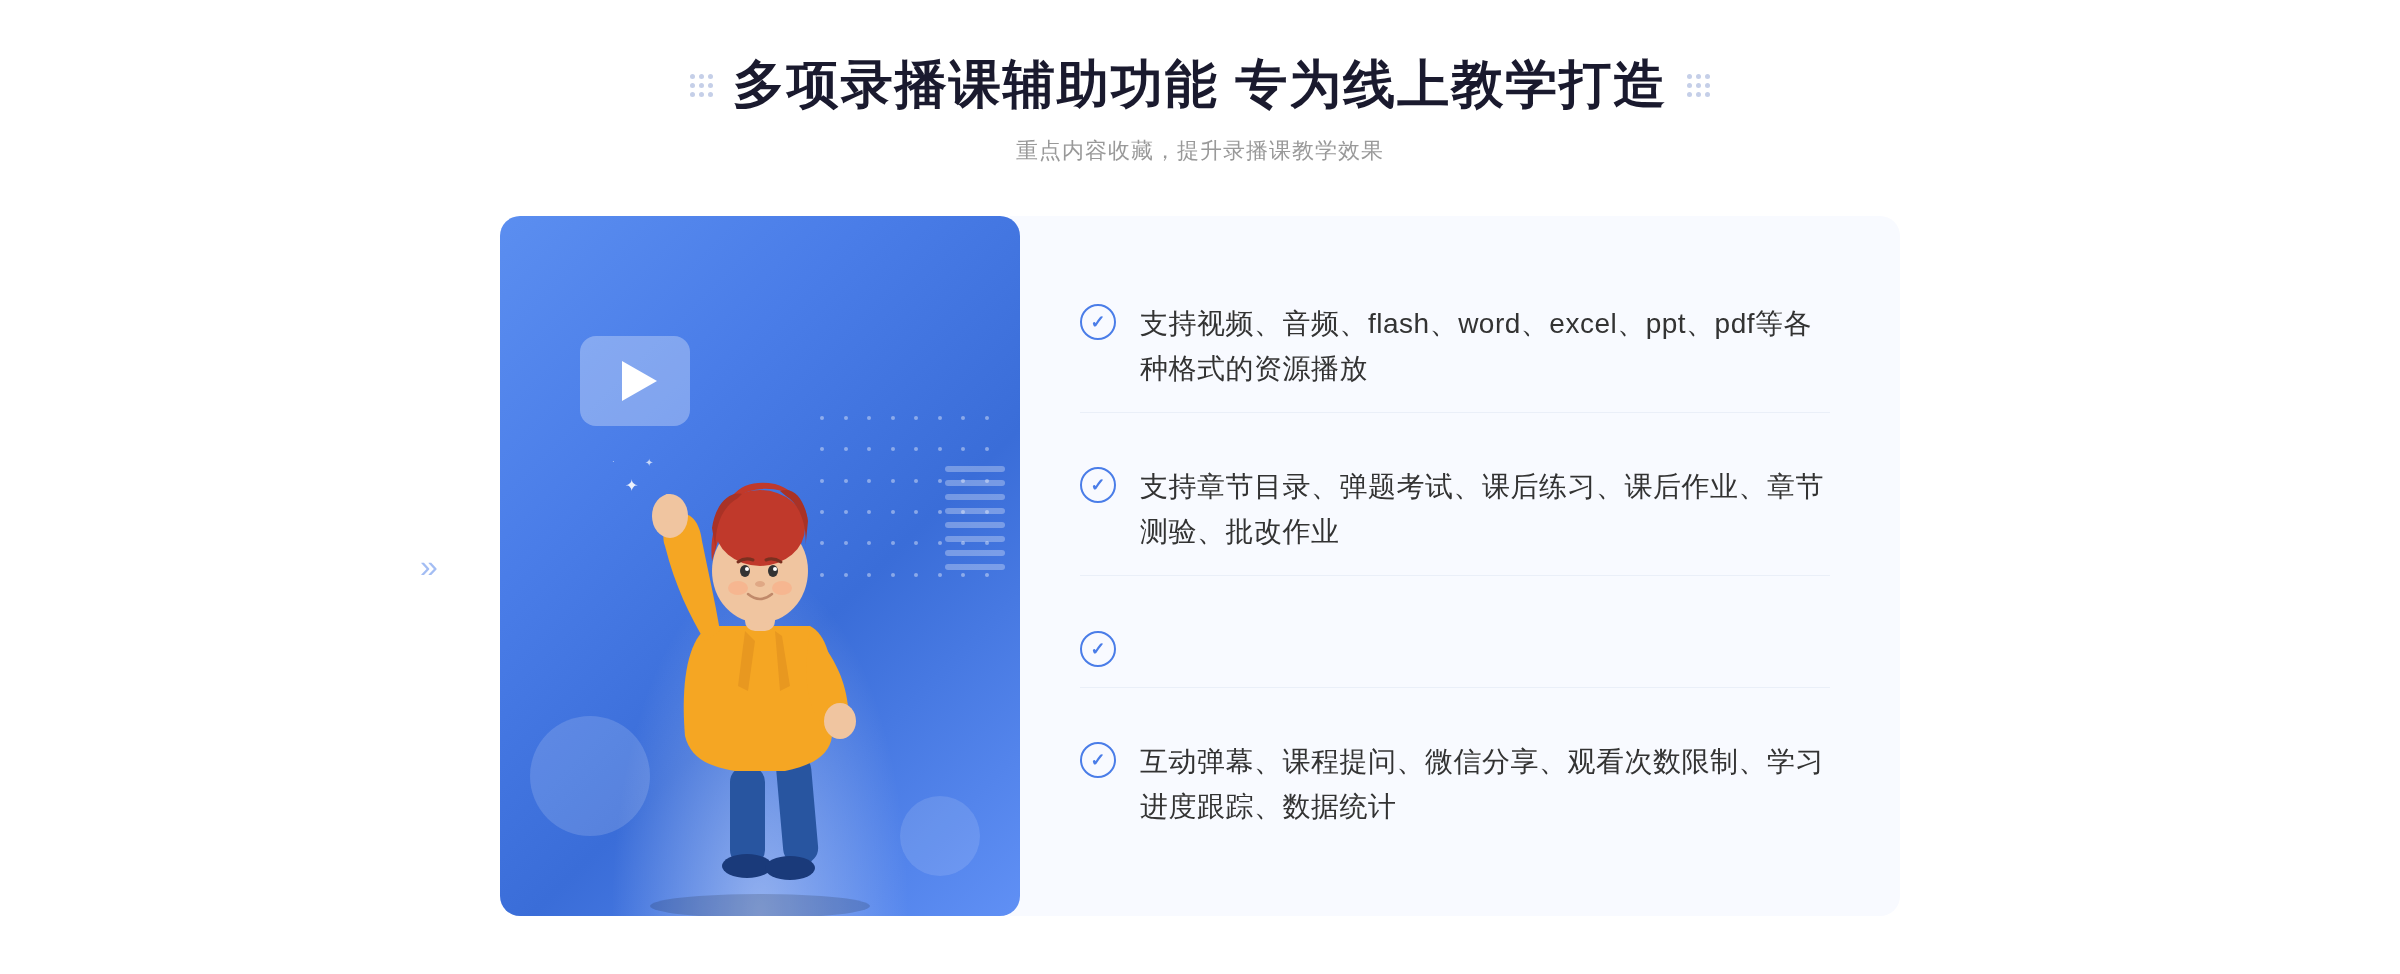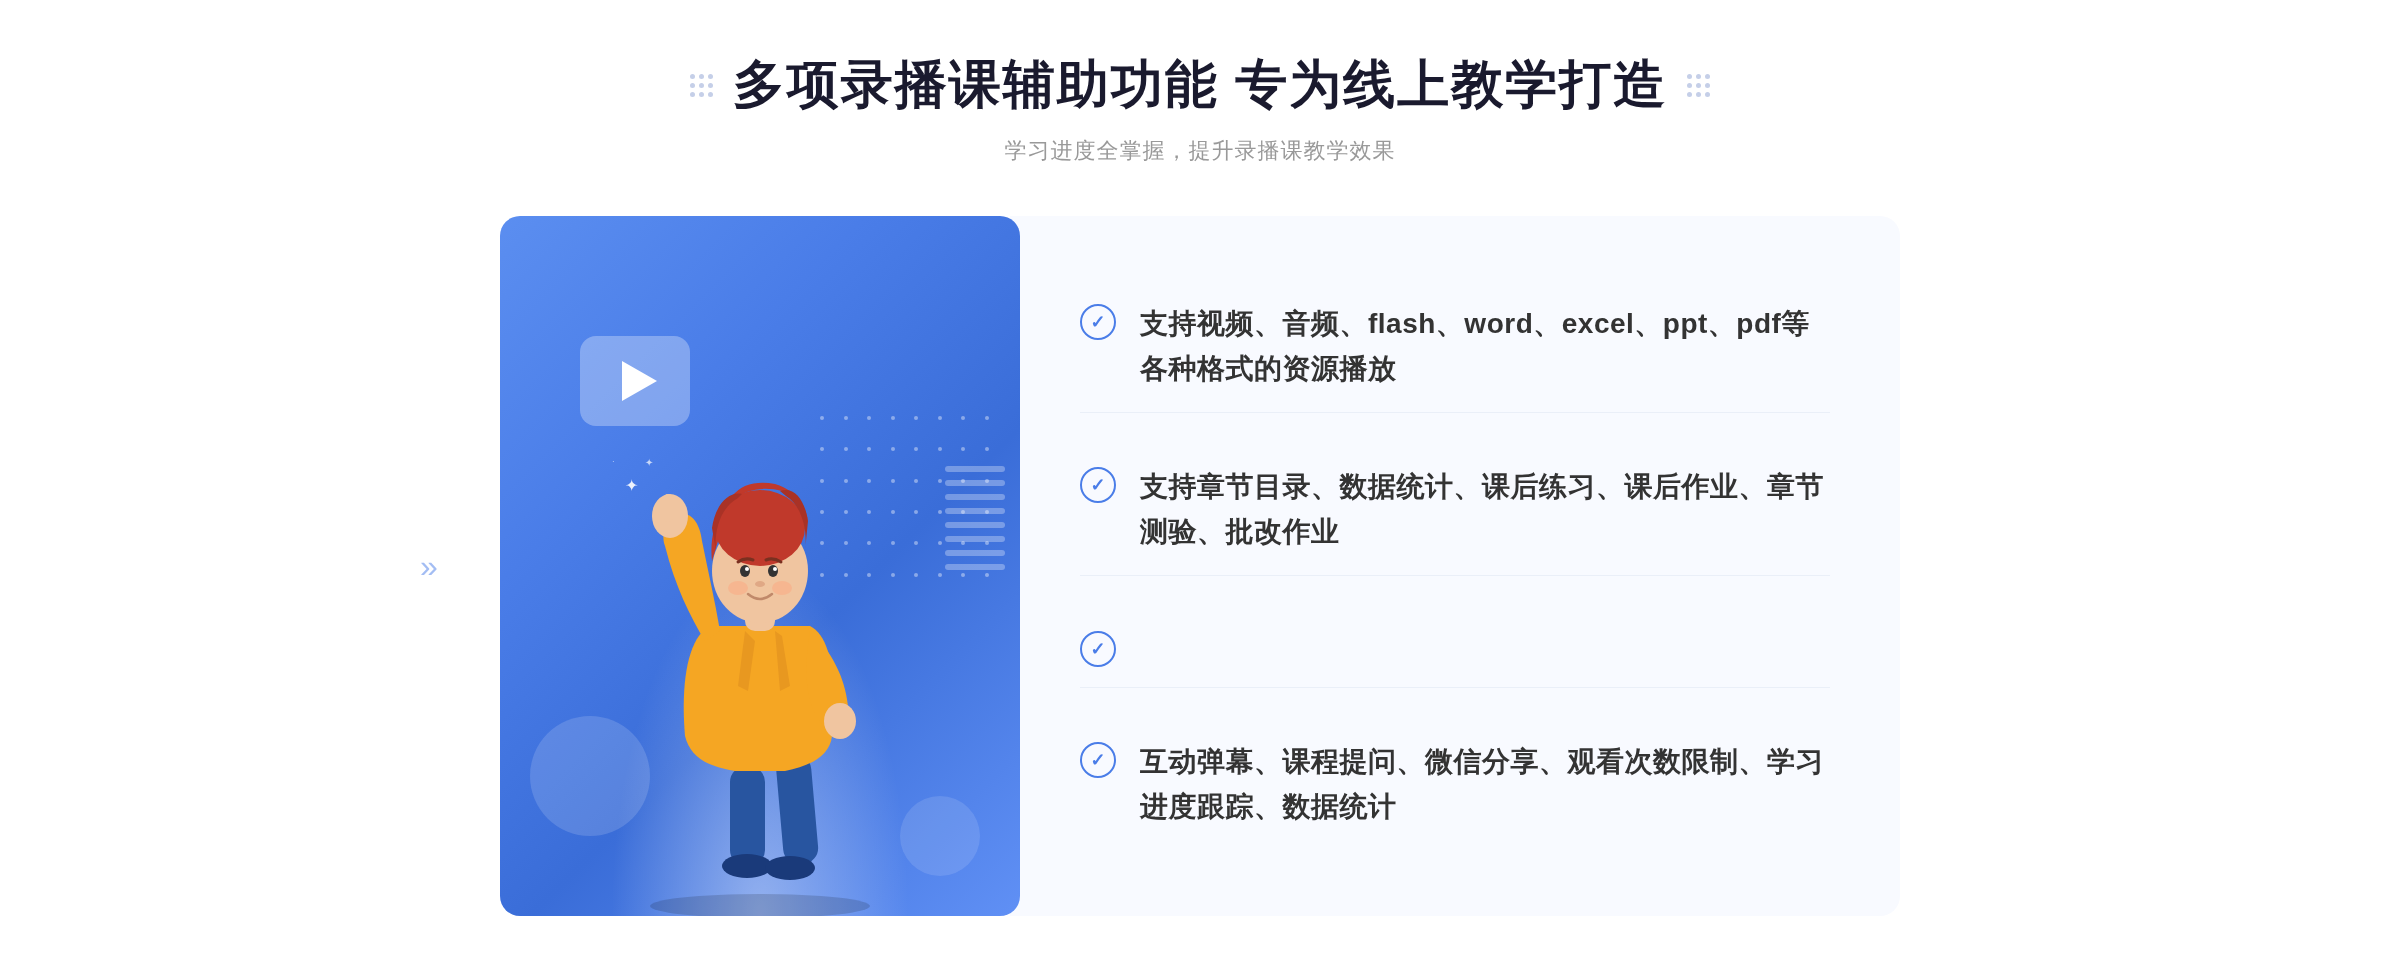--- a/index.html
+++ b/index.html
@@ -233,21 +233,21 @@
       color: #4a7de8;
       font-size: 18px;
       font-weight: 700;
       line-height: 1;
     }
 
     .feature-text {
       font-size: 28px;
       color: #333;
       line-height: 1.6;
-      font-weight: 700;
+      font-weight: 400;
       letter-spacing: 0.5px;
     }
 
     
     .left-arrows {
       position: absolute;
       left: -80px;
       top: 50%;
       transform: translateY(-50%);
       display: flex;
@@ -332,21 +332,21 @@
           <div class="dot"></div>
         </div>
         <div class="dots-row">
           <div class="dot"></div>
           <div class="dot"></div>
           <div class="dot"></div>
         </div>
       </div>
     </div>
 
-    <p class="header-subtitle">学习进度全掌握，提升录播课教学效果</p>
+    <p class="header-subtitle">重点内容收藏，提升录播课教学效果</p>
   </div>
 
   <div class="main-content">
 
     <div class="left-arrows">
       <span class="arrow-chevron">»</span>
     </div>
 
     <div class="bg-dots-left">
 
@@ -569,21 +569,21 @@
     <div class="feature-item">
           <div class="check-icon">
             <span class="check-mark">✓</span>
           </div>
           <span class="feature-text">支持视频、音频、flash、word、excel、ppt、pdf等各种格式的资源播放</span>
         </div>
         <div class="feature-item">
           <div class="check-icon">
             <span class="check-mark">✓</span>
           </div>
-          <span class="feature-text">支持章节目录、数据统计、课后练习、课后作业、章节测验、批改作业</span>
+          <span class="feature-text">支持章节目录、弹题考试、课后练习、课后作业、章节测验、批改作业</span>
         </div>
         <div class="feature-item">
           <div class="check-icon">
             <span class="check-mark">✓</span>
           </div>
         </div>
         <div class="feature-item">
           <div class="check-icon">
             <span class="check-mark">✓</span>
           </div>

